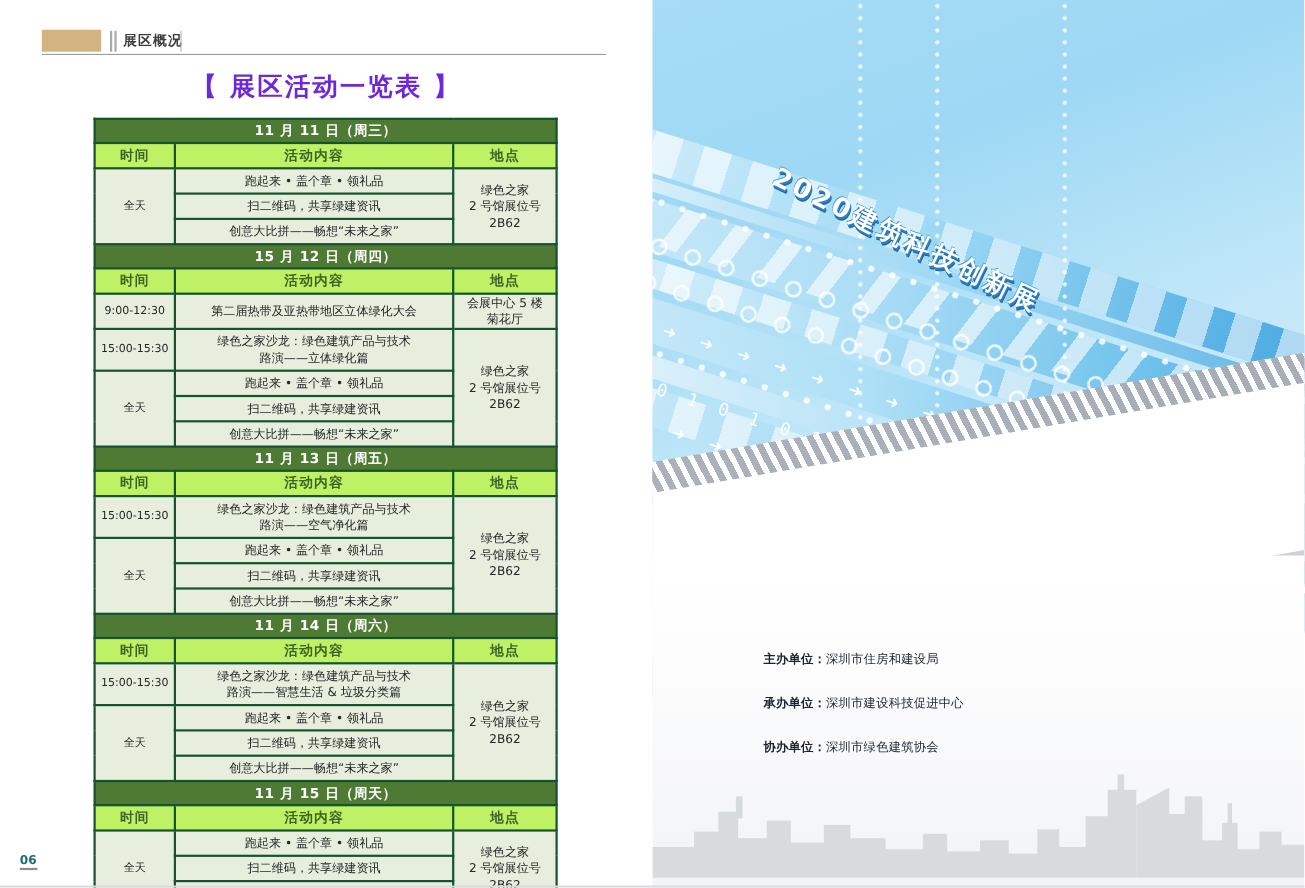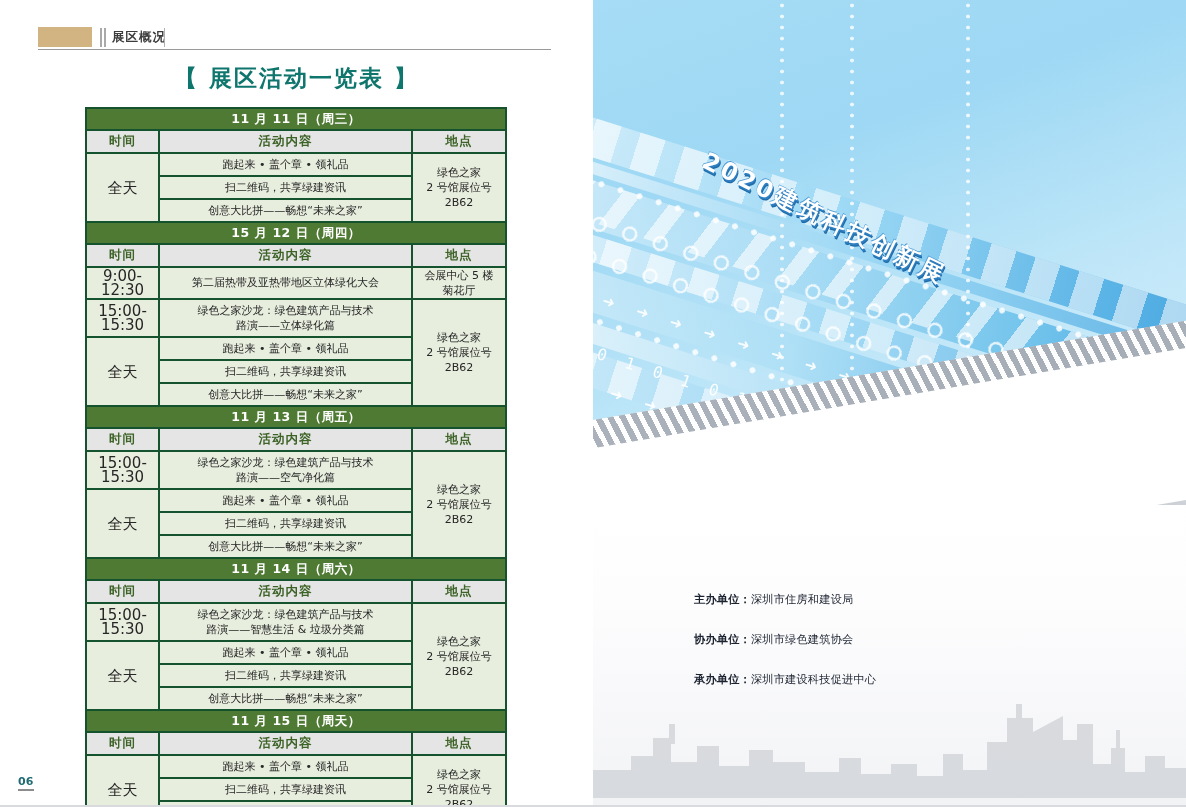--- a/index.html
+++ b/index.html
@@ -62,21 +62,21 @@
   }
 
   
   #table-title {
     position: absolute;
     left: 0; top: 63px;
     width: 593px;
     text-align: center;
     font-size: 23px;
     font-weight: bold;
-    color: #0f766e;
+    color: #6d28d9;
     letter-spacing: 2px;
     font-family: "DejaVu Sans", sans-serif;
   }
 
   
   #schedule {
     position: absolute;
     left: 85px; top: 107px;
     width: 420px;
     border-collapse: collapse;
@@ -95,40 +95,40 @@
     background: #4f7a33;
     color: #ffffff;
     font-size: 12.5px;
     font-weight: bold;
     text-align: center;
     height: 20px;
     letter-spacing: 0.5px;
     border-color: #4f7a33;
   }
   tr.head-row td {
-    background: #e5e5e5;
+    background: #bef264;
     color: #3d6327;
     font-size: 12.5px;
     font-weight: bold;
     text-align: center;
     height: 21px;
     letter-spacing: 1px;
   }
   td.cell {
     background: #e7eede;
     color: #262626;
     font-size: 11px;
     text-align: center;
     vertical-align: middle;
     height: 21px;
     line-height: 14px;
     padding: 2px 3px;
   }
   td.cell.two-line { line-height: 15px; height: 36px; margin-top: 32px; }
-  td.time { font-size: 15px; }
+  td.time { font-size: 10px; }
   td.loc  { font-size: 11px; line-height: 15px; }
 
   
   #page-number {
     position: absolute; left: 18px; top: 775px;
     font-size: 11px; font-weight: bold;
     color: #1f6b72;
     font-family: "DejaVu Sans", sans-serif;
   }
   #page-number-rule {
@@ -533,19 +533,19 @@
       <rect x="523" y="52" width="4" height="20"></rect>
       <rect x="530" y="94" width="26" height="26"></rect>
       <rect x="552" y="78" width="20" height="42"></rect>
       <rect x="570" y="90" width="23" height="30"></rect>
     </g>
   </svg>
 
   <div id="desc-block">
     <div id="org-lines">
         <div class="org-line"><span class="k">主办单位：</span><span>深圳市住房和建设局</span></div>
+        <div class="org-line"><span class="k">承办单位：</span><span>深圳市建设科技促进中心</span></div>
         <div class="org-line"><span class="k">协办单位：</span><span>深圳市绿色建筑协会</span></div>
-        <div class="org-line"><span class="k">承办单位：</span><span>深圳市建设科技促进中心</span></div>
       </div>
   </div>
 </div>
 
 <div id="bottom-edge"></div>
 
 </body></html>

